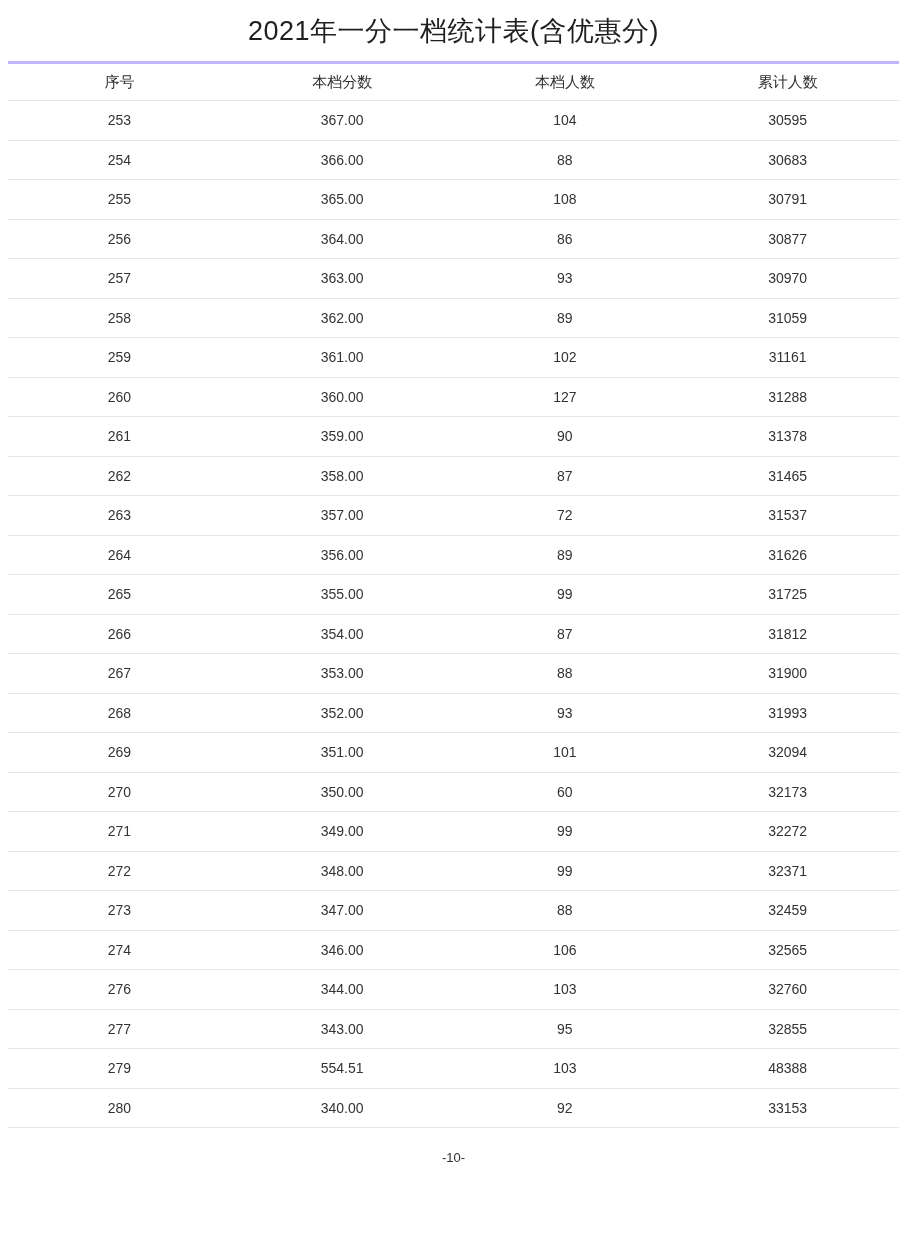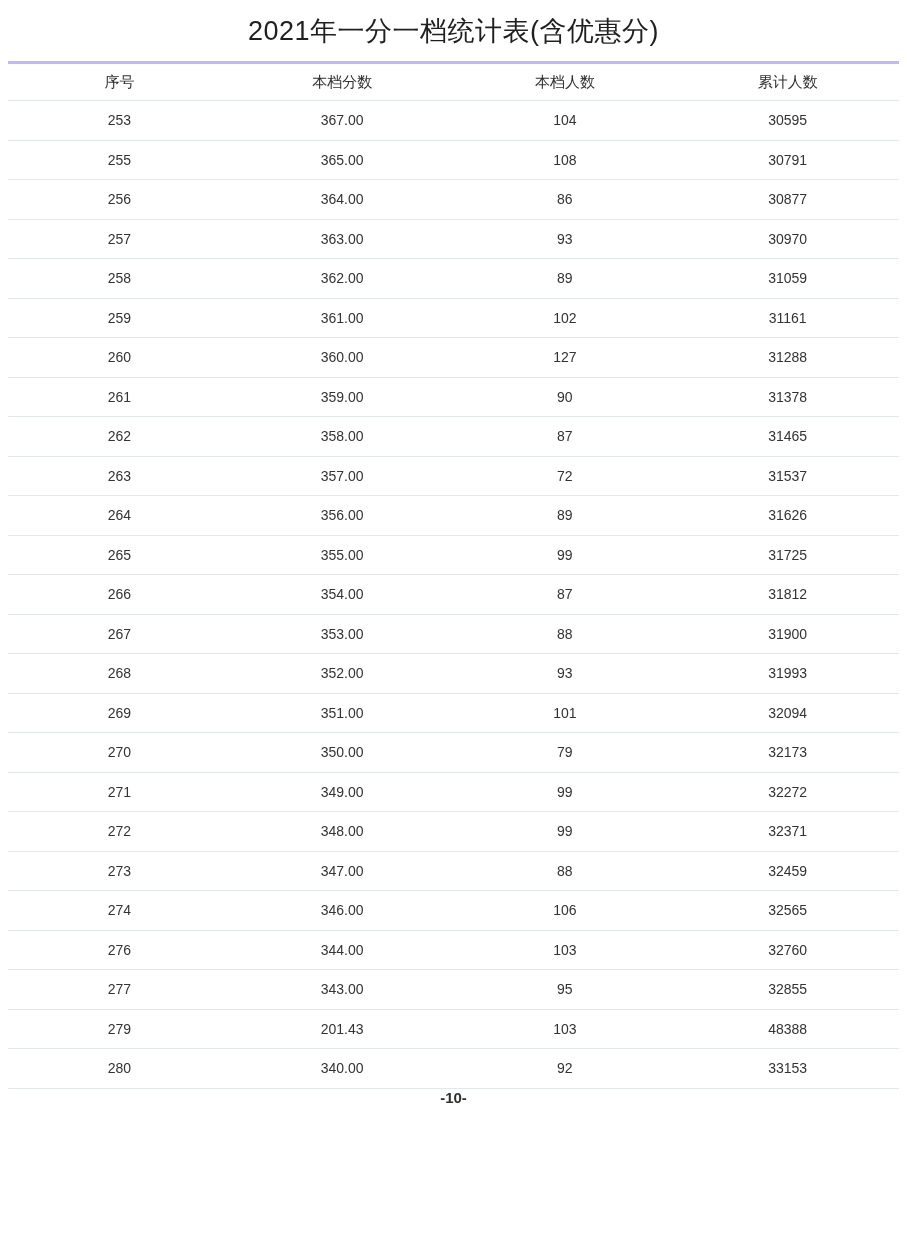--- a/index.html
+++ b/index.html
@@ -46,24 +46,24 @@
     height: 36px;
     font-size: 15px;
     border-top: 3px solid #c4b5fd;
     color: #2f2f2f;
   }
   table.score-table tbody td {
     height: 38.5px;
     font-size: 14px;
   }
   .page-number {
+    margin-top: 22px;
     text-align: center;
-    font-size: 15px;
+    font-size: 13px;
     color: #2f2f2f;
-    font-weight: bold;
   }
 </style>
 </head>
 <body>
 
 <div class="page">
 
   <div class="page-title">2021年一分一档统计表(含优惠分)</div>
 
   <table class="score-table">
@@ -76,20 +76,26 @@
       </tr>
     </thead>
     <tbody>
         <tr>
     <td>253</td>
     <td>367.00</td>
     <td>104</td>
     <td>30595</td>
   </tr>
         <tr>
+    <td>254</td>
+    <td>366.00</td>
+    <td>88</td>
+    <td>30683</td>
+  </tr>
+        <tr>
     <td>255</td>
     <td>365.00</td>
     <td>108</td>
     <td>30791</td>
   </tr>
         <tr>
     <td>256</td>
     <td>364.00</td>
     <td>86</td>
     <td>30877</td>
@@ -168,21 +174,21 @@
   </tr>
         <tr>
     <td>269</td>
     <td>351.00</td>
     <td>101</td>
     <td>32094</td>
   </tr>
         <tr>
     <td>270</td>
     <td>350.00</td>
-    <td>79</td>
+    <td>60</td>
     <td>32173</td>
   </tr>
         <tr>
     <td>271</td>
     <td>349.00</td>
     <td>99</td>
     <td>32272</td>
   </tr>
         <tr>
     <td>272</td>
@@ -209,21 +215,21 @@
     <td>32760</td>
   </tr>
         <tr>
     <td>277</td>
     <td>343.00</td>
     <td>95</td>
     <td>32855</td>
   </tr>
         <tr>
     <td>279</td>
-    <td>201.43</td>
+    <td>554.51</td>
     <td>103</td>
     <td>48388</td>
   </tr>
         <tr>
     <td>280</td>
     <td>340.00</td>
     <td>92</td>
     <td>33153</td>
   </tr>
       </tbody>

